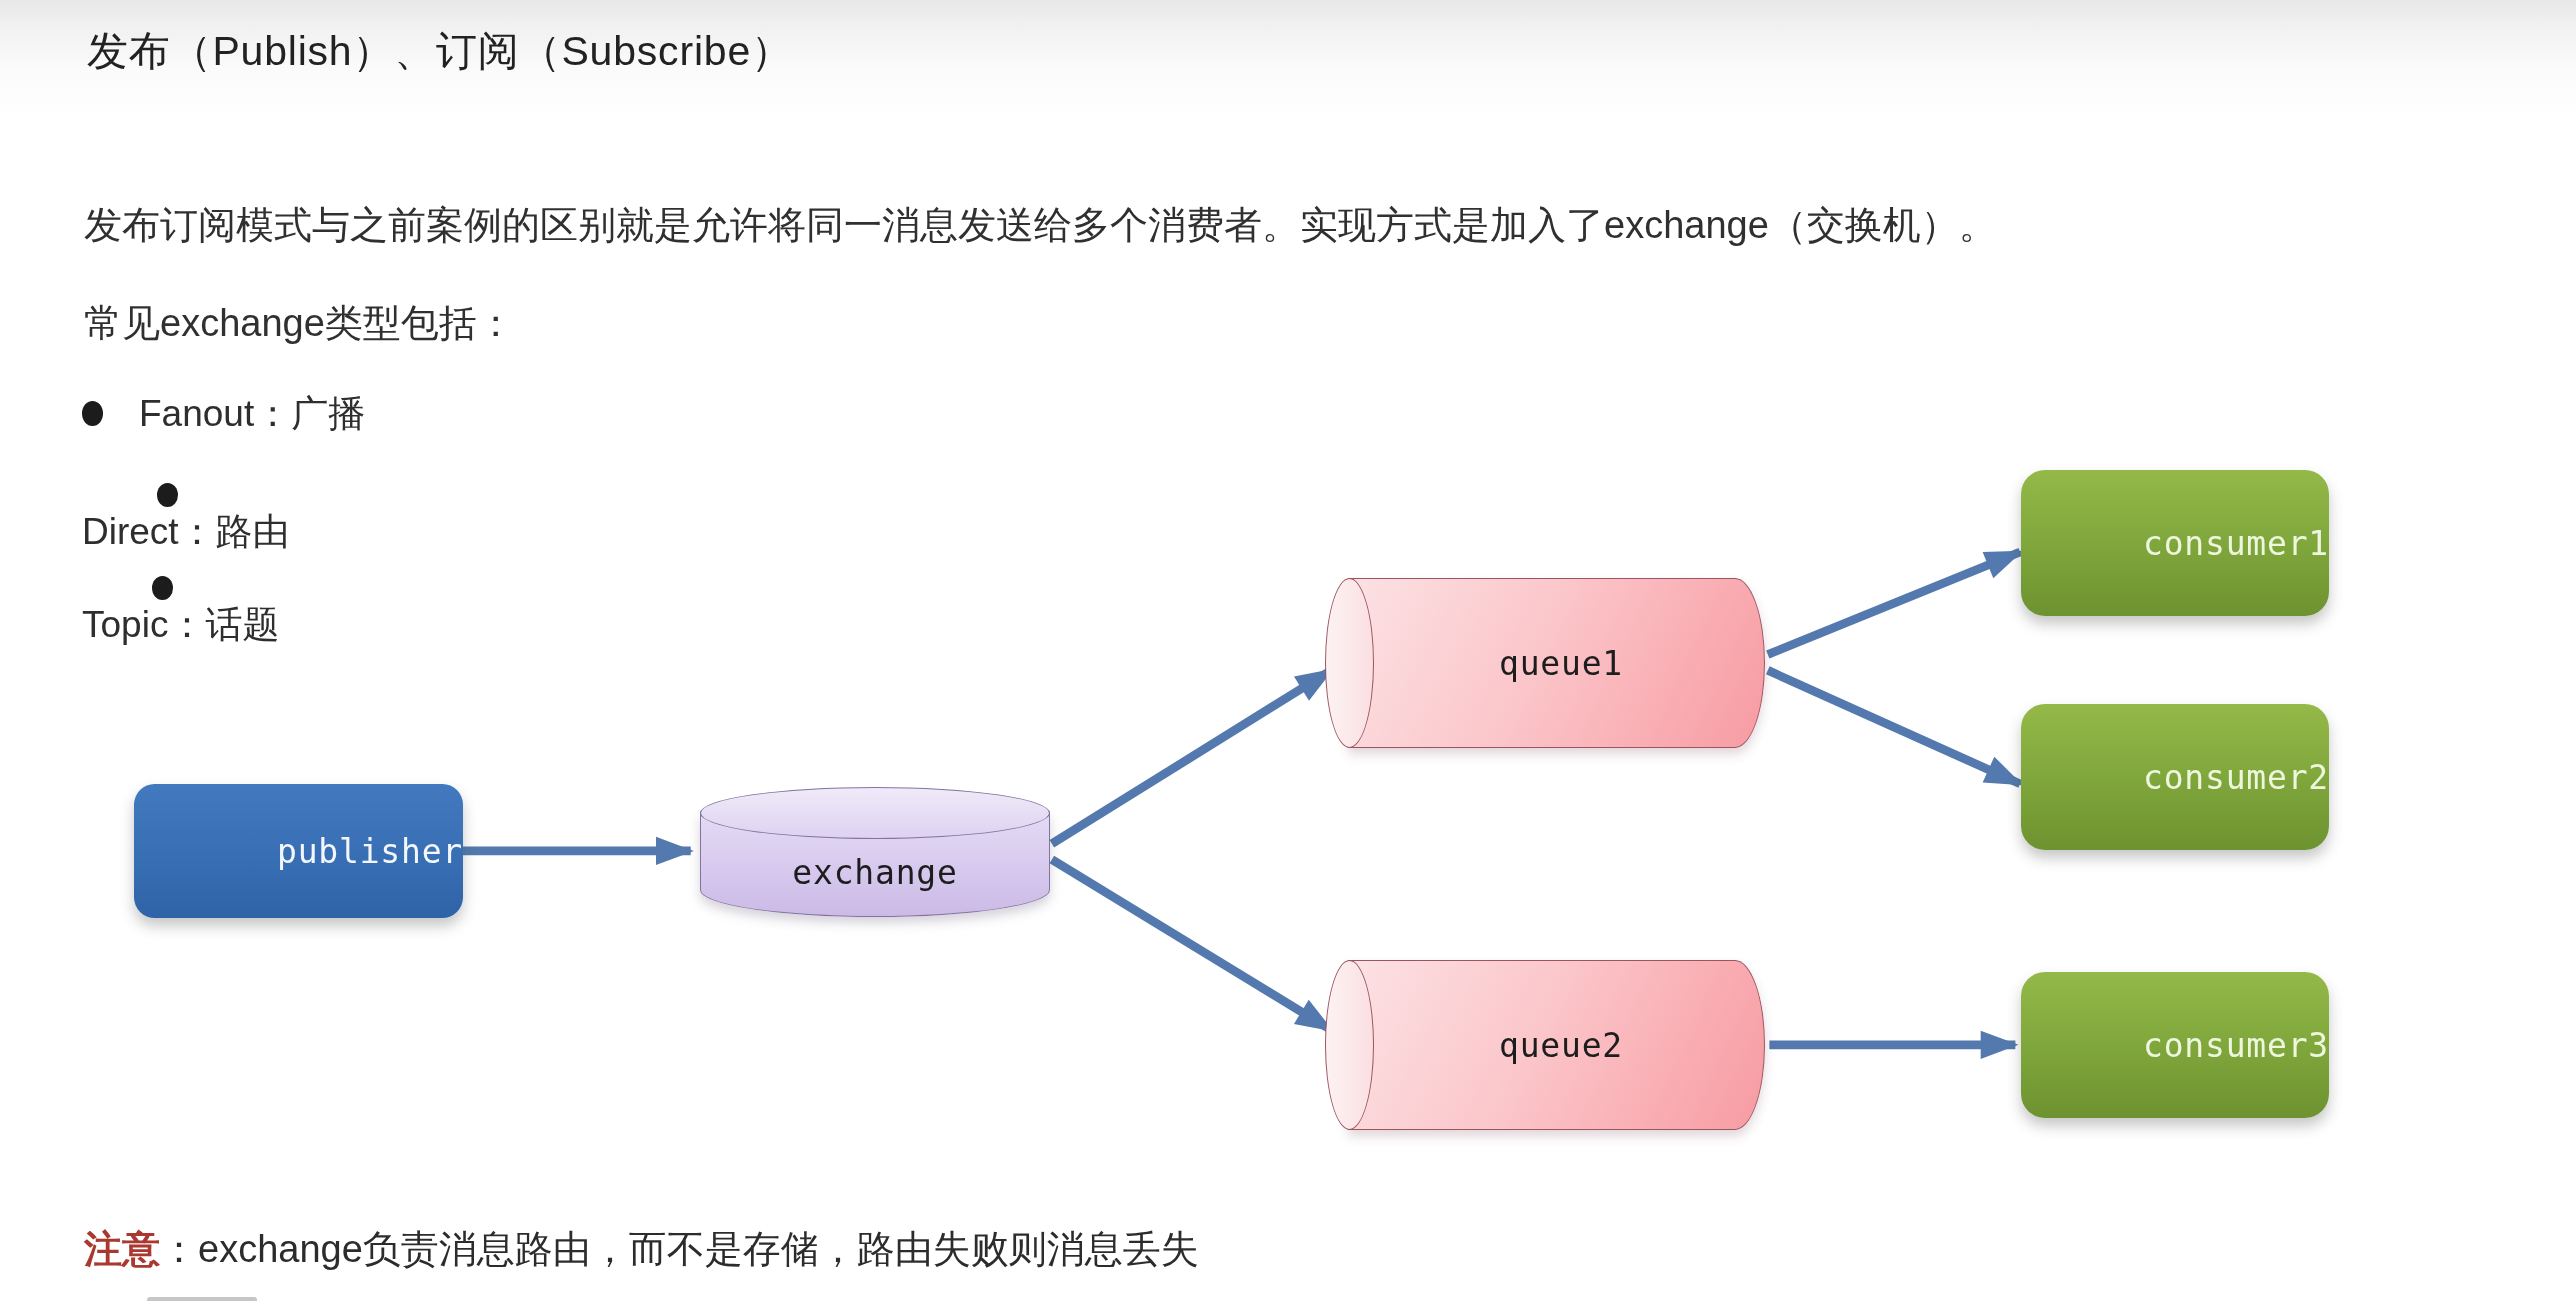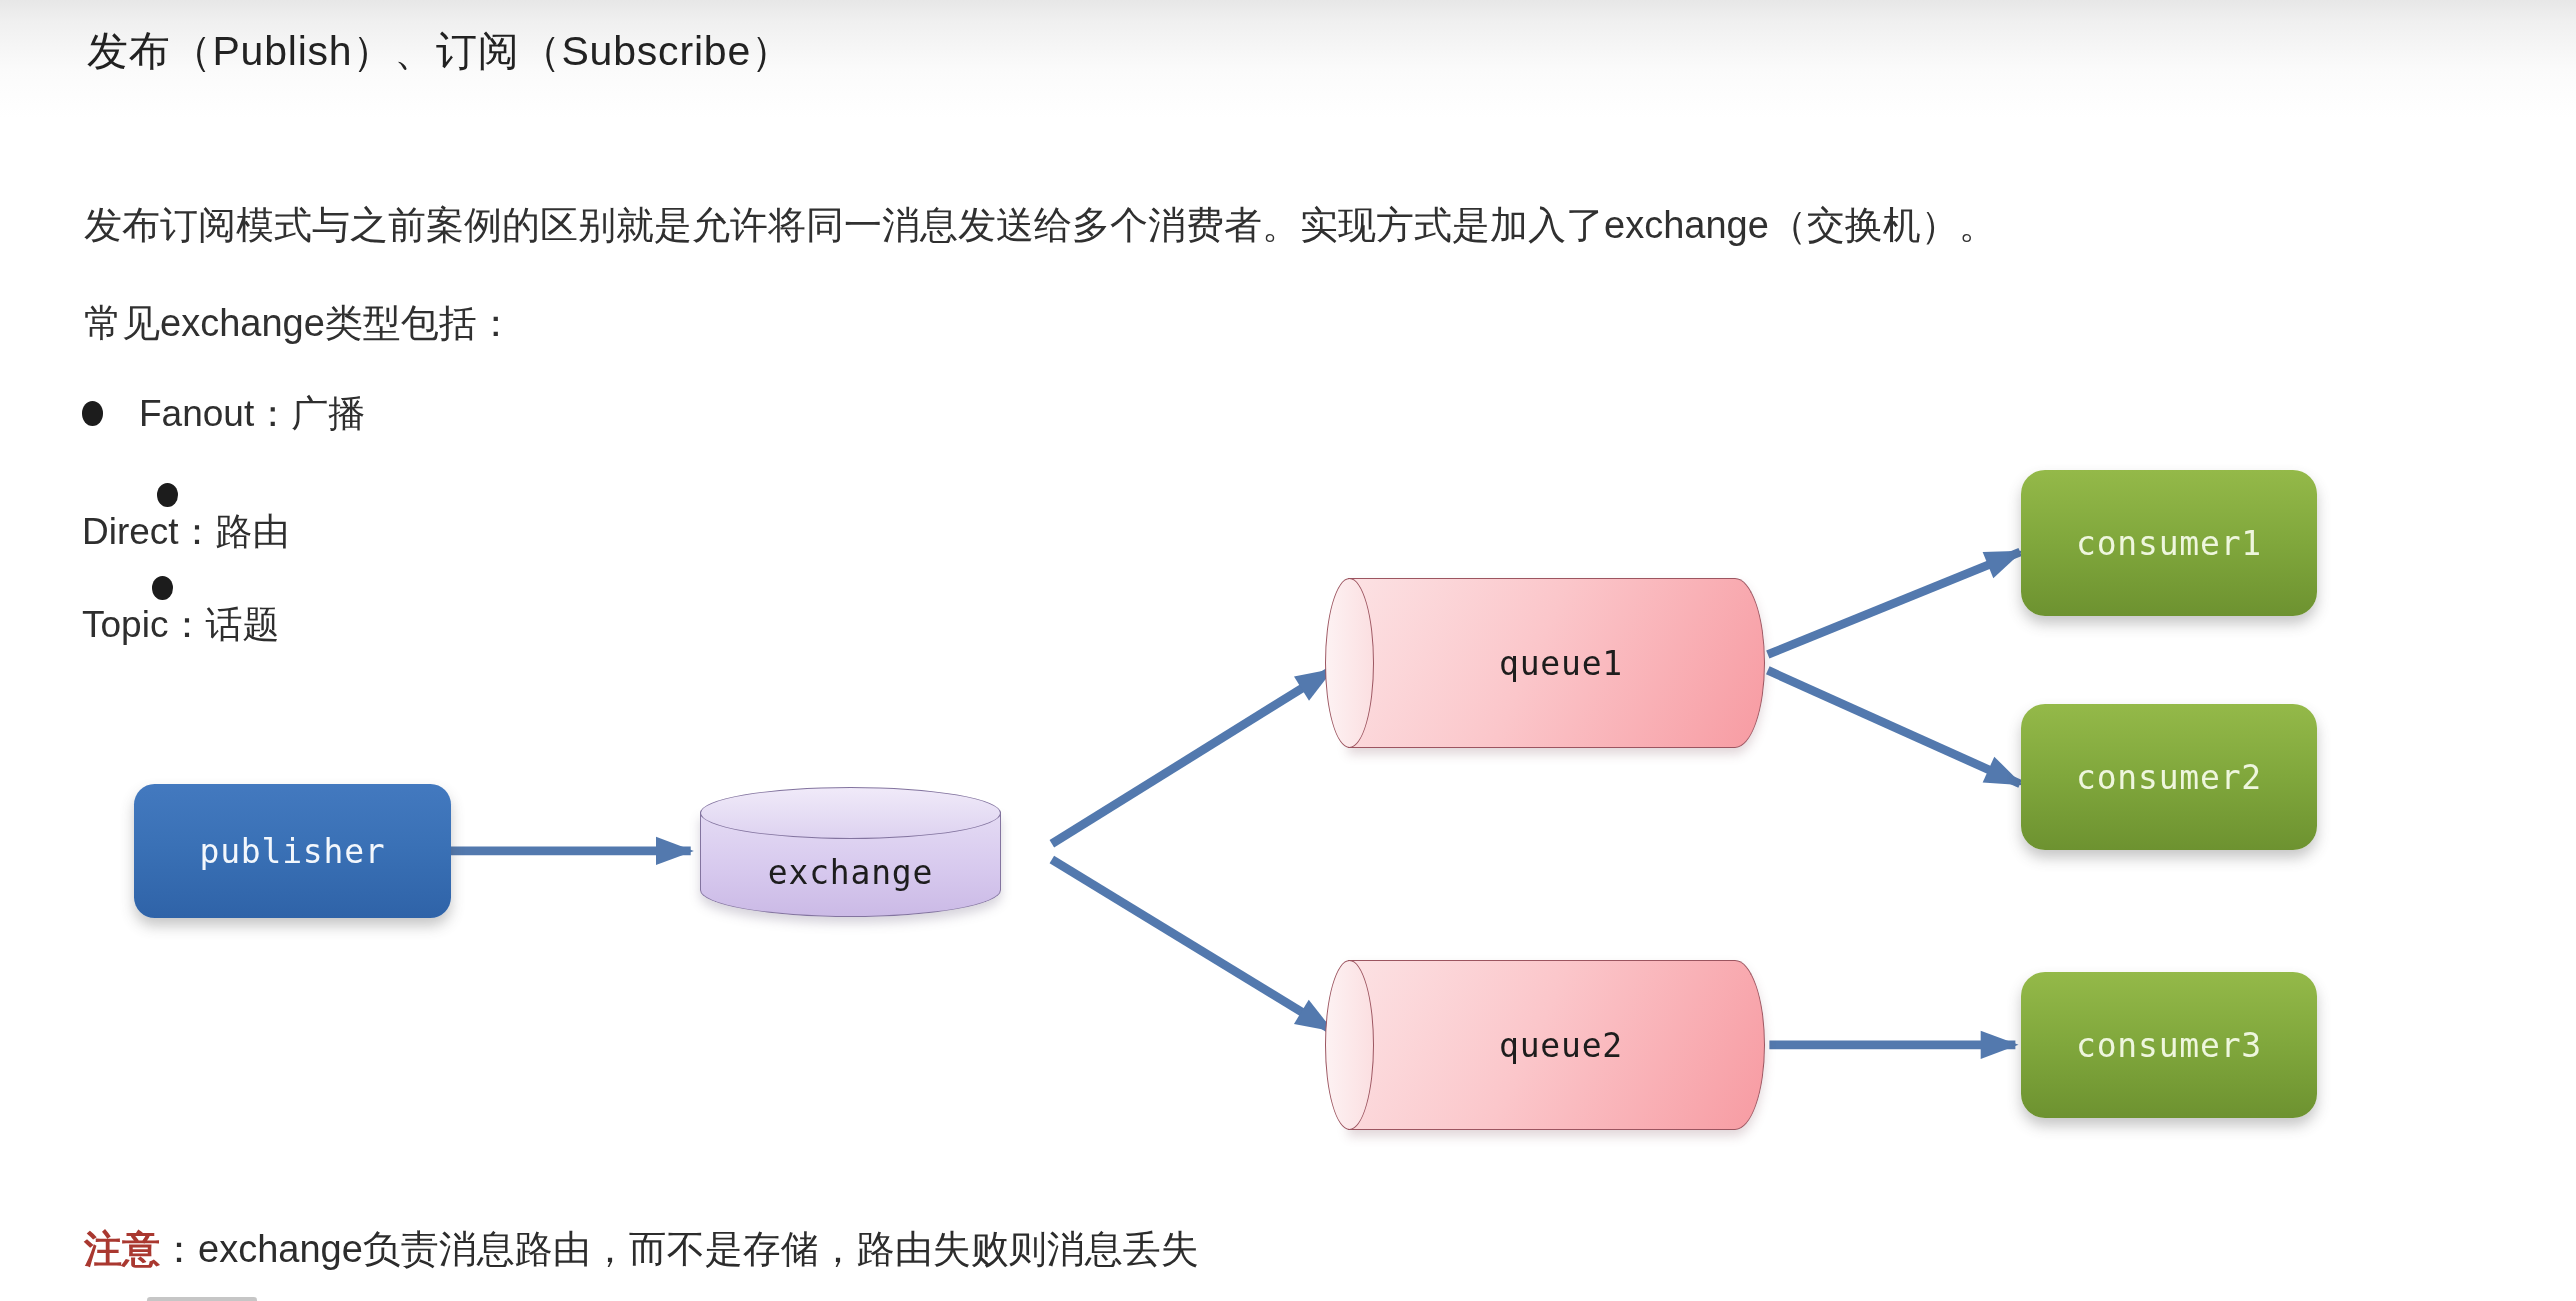--- a/index.html
+++ b/index.html
@@ -32,41 +32,42 @@
   .note{left:84px;top:1224px;font-size:38px;white-space:nowrap;color:#2c2c2c;}
   .note .note-label{color:#a93830;font-weight:700;}
 
   
   .arrows{position:absolute;left:0;top:0;z-index:1;}
   .node-label{
     font-family:"DejaVu Sans Mono",monospace;
     font-size:33px;letter-spacing:0.8px;
   }
   .rect-node{
-    display:flex;align-items:center;justify-content:center;
+    display:flex;align-items:center;justify-content:flex-end;
     z-index:2;
+    padding-left:12px;
   }
   .publisher{
     left:134px;top:784px;width:317px;height:134px;border-radius:20.5px;
     background:linear-gradient(180deg,#4379bf 0%,#3a71b6 45%,#2f63a8 100%);
     box-shadow:0 8px 14px rgba(70,70,70,.30);
     color:#f3f7fc;
   }
   .consumer{
     width:296px;height:146px;border-radius:24px;
     background:linear-gradient(180deg,#94b949 0%,#80a73c 50%,#6d9230 100%);
     box-shadow:0 8px 14px rgba(70,70,70,.30);
     color:#eef6dd;
   }
   .c1{left:2021px;top:470px;}
   .c2{left:2021px;top:704px;}
   .c3{left:2021px;top:972px;}
 
   
-  .cylinder-v{left:700px;top:787px;width:301px;height:130px;z-index:2;}
+  .cylinder-v{left:700px;top:787px;width:350px;height:130px;z-index:2;}
   .cv-body{
     position:absolute;left:0;right:0;top:25px;bottom:0;
     border:1.6px solid #83749f;border-top:none;
     border-radius:0 0 50% 50% / 0 0 27px 27px;
     background:linear-gradient(180deg,#e4dbf4 0%,#d7c9ee 55%,#cbbae6 100%);
     box-shadow:0 6.3px 11px rgba(90,80,110,.25);
   }
   .cv-top{
     position:absolute;left:0;right:0;top:0;height:50px;
     border:1.6px solid #83749f;border-radius:50%;

